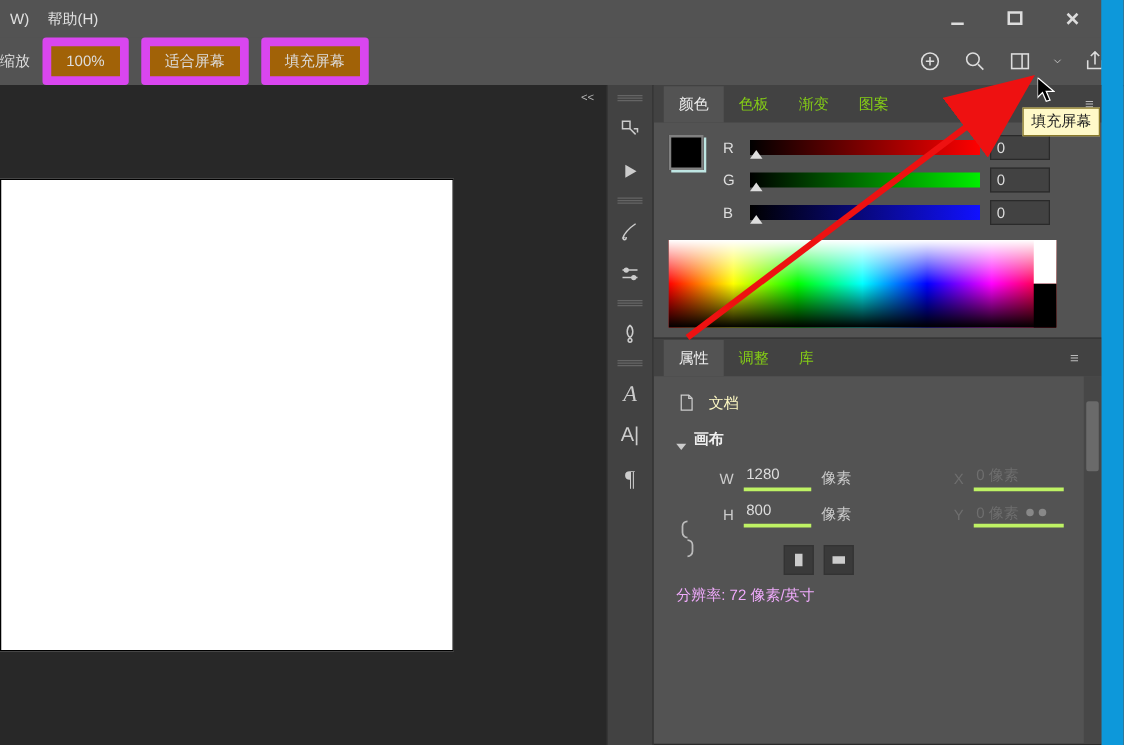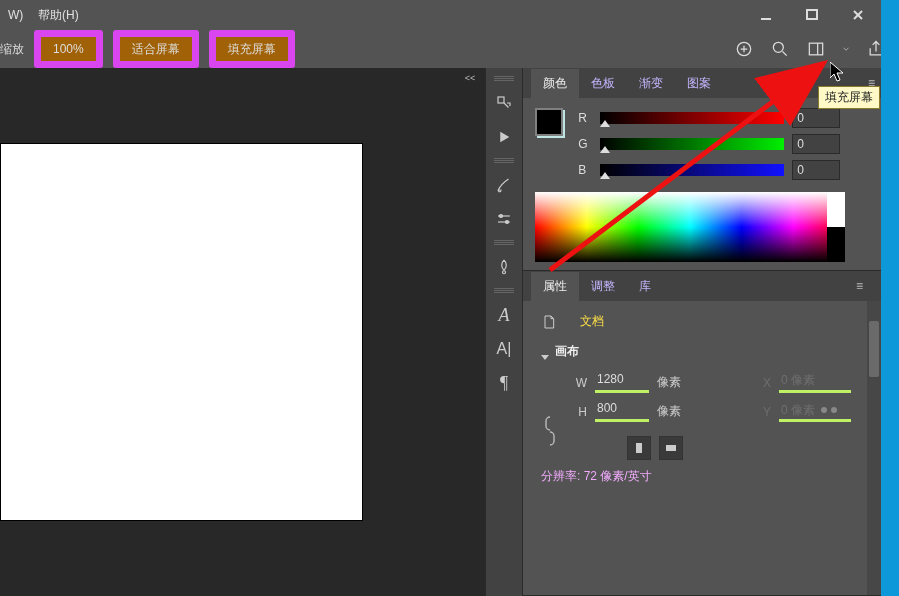--- a/index.html
+++ b/index.html
@@ -21,21 +21,21 @@
 .white-canvas{position:absolute;left:0;top:75px;width:361px;height:376px;background:white;border:1px solid #000}
 .dock-collapse{position:absolute;top:0;right:0;width:30px;height:20px;display:flex;align-items:center;justify-content:center;color:#bbb;font-size:9px}
 .iconbar{width:36px;background:#424242;border-left:1px solid #2a2a2a;border-right:1px solid #2a2a2a;display:flex;flex-direction:column;align-items:center;padding-top:6px;gap:4px}
 .iconbar .slot{width:30px;height:30px;display:flex;align-items:center;justify-content:center;color:#ccc}
 .iconbar .slot svg{width:18px;height:18px}
 .iconbar .grip{width:20px;height:6px;display:flex;flex-direction:column;gap:1px;opacity:.5;margin:2px 0}
 .iconbar .grip span{height:1px;background:#888}
 .panels{width:358px;background:#535353;display:flex;flex-direction:column}
 .panel{border-bottom:1px solid #2a2a2a}
 .tabs{height:30px;background:#424242;display:flex;align-items:flex-end;padding:0 8px;position:relative}
-.tab{padding:6px 12px;color:#c4b5fd}
+.tab{padding:6px 12px;color:#84cc16}
 .tab.active{background:#535353;color:#eee}
 .tabs .ham{position:absolute;right:6px;top:8px;color:#bbb}
 .color-body{padding:10px 12px 8px 12px}
 .swatch-col{display:inline-block;vertical-align:top;margin-right:12px}
 .swatch-main{width:24px;height:24px;border:2px solid #808080;background:#000;box-shadow:2px 2px 0 #bfe6e3}
 .rgb-rows{display:inline-block;vertical-align:top}
 .rgb-row{display:flex;align-items:center;gap:8px;margin-bottom:6px}
 .rgb-row .lab{width:14px;color:#ddd}
 .rgb-row .value{width:38px;height:18px;border:1px solid #2a2a2a;background:#424242;color:#ddd;display:flex;align-items:center;padding:0 4px}
 .slider{position:relative;width:184px;height:12px}
@@ -43,21 +43,21 @@
 .slider.g{background:linear-gradient(to right,#000,#0e0)}
 .slider.b{background:linear-gradient(to right,#000,#11f)}
 .slider .thumb{position:absolute;left:0;bottom:-3px;width:0;height:0;border-left:5px solid transparent;border-right:5px solid transparent;border-bottom:7px solid #ddd}
 .spectrum{margin-top:6px;height:70px;width:310px;background:
  linear-gradient(to bottom,rgba(255,255,255,1),rgba(255,255,255,0) 50%,rgba(0,0,0,0) 50%,rgba(0,0,0,1)),
  linear-gradient(to right,red,yellow,lime,cyan,blue,magenta,red);position:relative}
 .spectrum .bw{position:absolute;right:0;top:0;width:18px;height:100%;display:flex;flex-direction:column}
 .spectrum .bw span:first-child{flex:1;background:#fff}
 .spectrum .bw span:last-child{flex:1;background:#000}
 .props-body{padding:8px 12px 12px 18px;position:relative}
-.doc-row{display:flex;align-items:flex-start;gap:23px;margin:4px 0 12px 0;color:#fde047}
+.doc-row{display:flex;align-items:center;gap:10px;margin:4px 0 12px 0;color:#fef9c3}
 .doc-row svg{width:16px;height:18px}
 .section-hd{display:flex;align-items:flex-end;gap:6px;color:#eee;margin-bottom:12px}
 .section-hd .caret{width:0;height:0;border-left:4px solid transparent;border-right:4px solid transparent;border-top:5px solid #ccc}
 .field-grid{display:grid;grid-template-columns:18px 54px 56px 24px 18px 72px;gap:8px 8px;align-items:center;color:#ccc;margin-left:28px}
 .field-grid .lab{text-align:right}
 .field-grid .val{height:18px;border:none;border-bottom:3px solid #bef264;padding:0 2px;color:#ddd}
 .field-grid .unit{color:#ccc}
 .field-grid .disabled{color:#6e6e6e}
 .link-icon{position:absolute;left:20px;top:114px;color:#bbb}
 .orient-row{margin:14px 0 8px 86px;display:flex;gap:8px}

